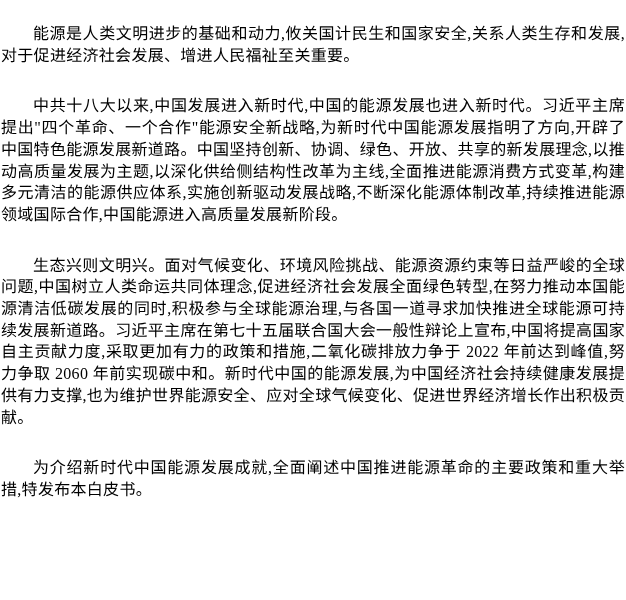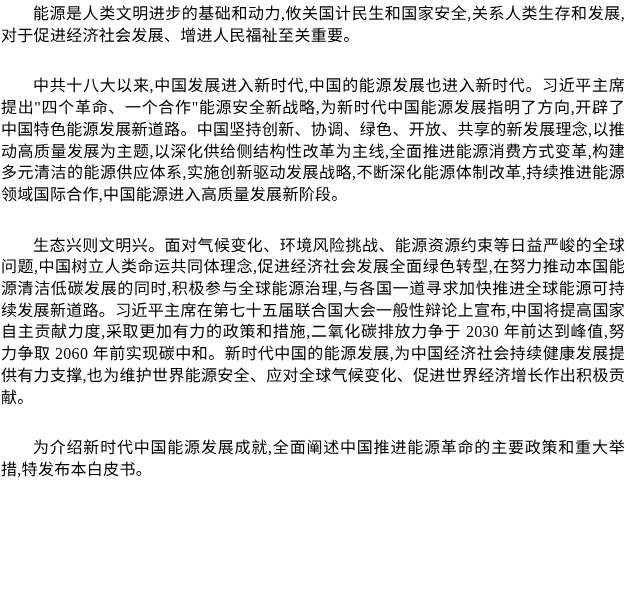--- a/index.html
+++ b/index.html
@@ -6,21 +6,21 @@
     margin: 0;
     padding: 0;
     background: #ffffff;
   }
   .page {
     width: 626px;
     height: 600px;
     box-sizing: border-box;
     overflow: hidden;
     background: #ffffff;
-    padding: 3px 1px 0 1px;
+    padding: 23px 1px 0 1px;
   }
   .doc {
     font-family: "Liberation Serif", "DejaVu Serif", serif;
     font-size: 16px;
     color: #000000;
     text-align: justify;
   }
   .doc p {
     margin: 0 0 29px 0;
     line-height: 21.7px;
@@ -33,16 +33,16 @@
     font-family: Liberation Serif, serif;
   }
 </style>
 </head>
 <body>
 
 <div class="page">
   <div class="doc">
     <p>能源是人类文明进步的基础和动力,攸关国计民生和国家安全,关系人类生存和发展,对于促进经济社会发展、增进人民福祉至关重要。</p>
     <p>中共十八大以来,中国发展进入新时代,中国的能源发展也进入新时代。习近平主席提出"四个革命、一个合作"能源安全新战略,为新时代中国能源发展指明了方向,开辟了中国特色能源发展新道路。中国坚持创新、协调、绿色、开放、共享的新发展理念,以推动高质量发展为主题,以深化供给侧结构性改革为主线,全面推进能源消费方式变革,构建多元清洁的能源供应体系,实施创新驱动发展战略,不断深化能源体制改革,持续推进能源领域国际合作,中国能源进入高质量发展新阶段。</p>
-    <p>生态兴则文明兴。面对气候变化、环境风险挑战、能源资源约束等日益严峻的全球问题,中国树立人类命运共同体理念,促进经济社会发展全面绿色转型,在努力推动本国能源清洁低碳发展的同时,积极参与全球能源治理,与各国一道寻求加快推进全球能源可持续发展新道路。习近平主席在第七十五届联合国大会一般性辩论上宣布,中国将提高国家自主贡献力度,采取更加有力的政策和措施,二氧化碳排放力争于 2030 年前达到峰值,努力争取 2060 年前实现碳中和。新时代中国的能源发展,为中国经济社会持续健康发展提供有力支撑,也为维护世界能源安全、应对全球气候变化、促进世界经济增长作出积极贡献。</p>
+    <p>生态兴则文明兴。面对气候变化、环境风险挑战、能源资源约束等日益严峻的全球问题,中国树立人类命运共同体理念,促进经济社会发展全面绿色转型,在努力推动本国能源清洁低碳发展的同时,积极参与全球能源治理,与各国一道寻求加快推进全球能源可持续发展新道路。习近平主席在第七十五届联合国大会一般性辩论上宣布,中国将提高国家自主贡献力度,采取更加有力的政策和措施,二氧化碳排放力争于 2022 年前达到峰值,努力争取 2060 年前实现碳中和。新时代中国的能源发展,为中国经济社会持续健康发展提供有力支撑,也为维护世界能源安全、应对全球气候变化、促进世界经济增长作出积极贡献。</p>
     <p>为介绍新时代中国能源发展成就,全面阐述中国推进能源革命的主要政策和重大举措,特发布本白皮书。</p>
   </div>
 </div>
 
 </body></html>

